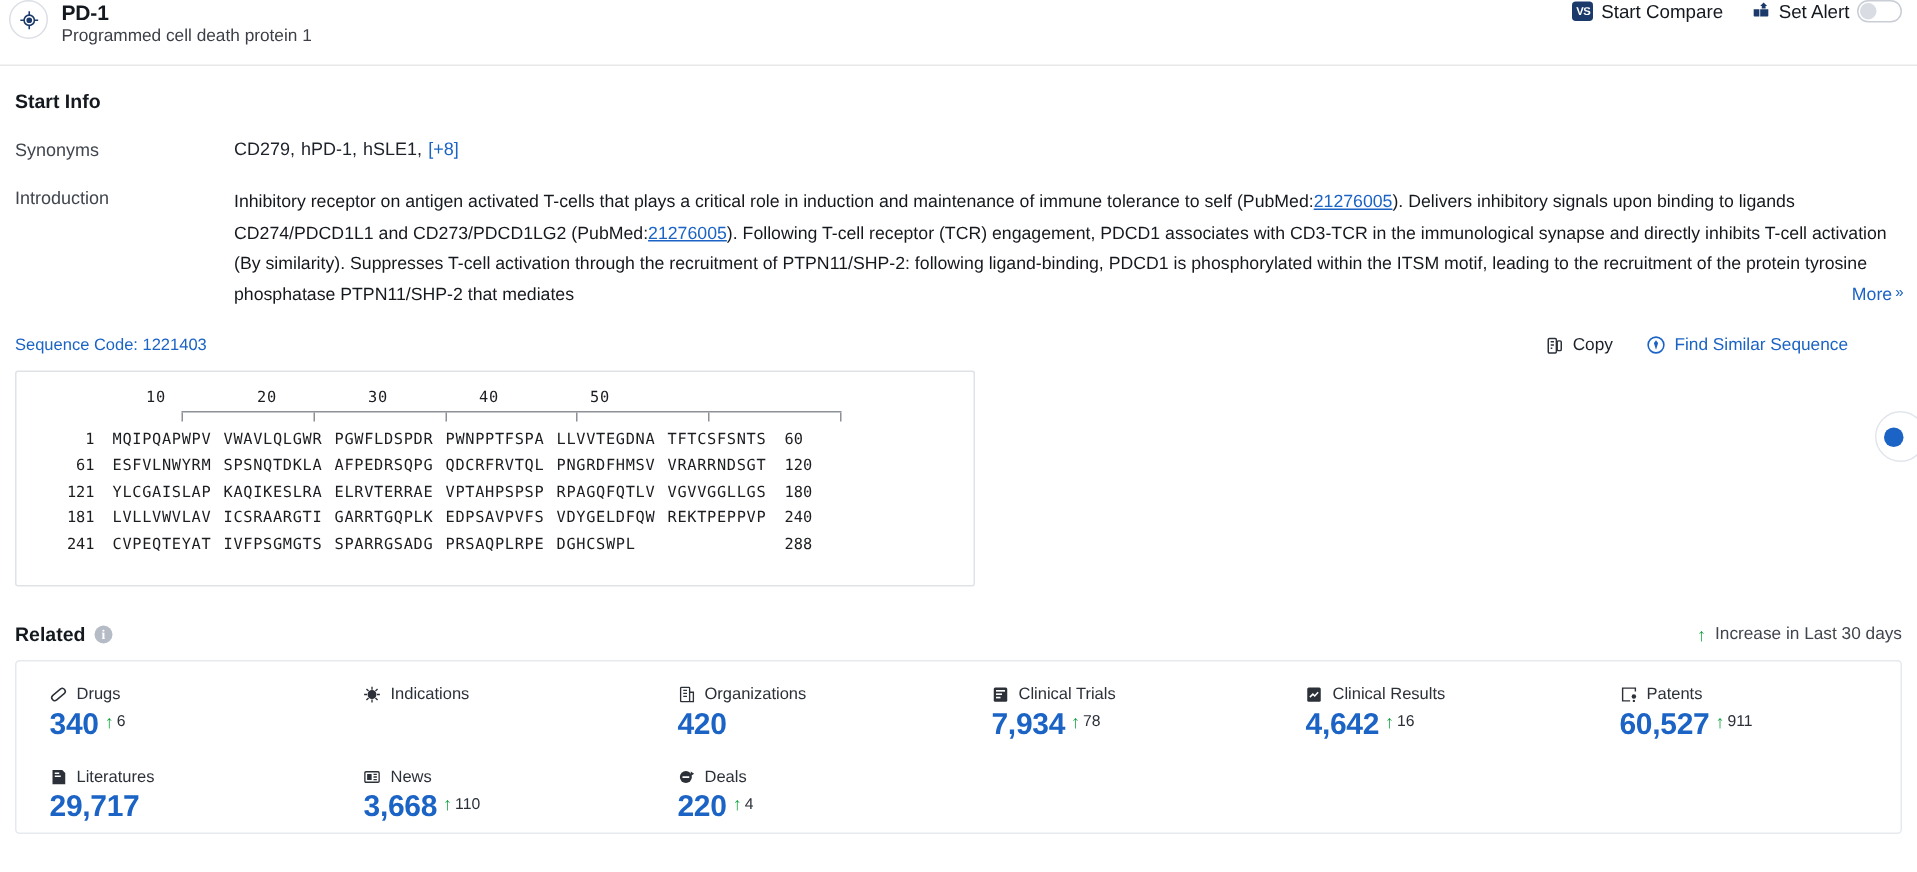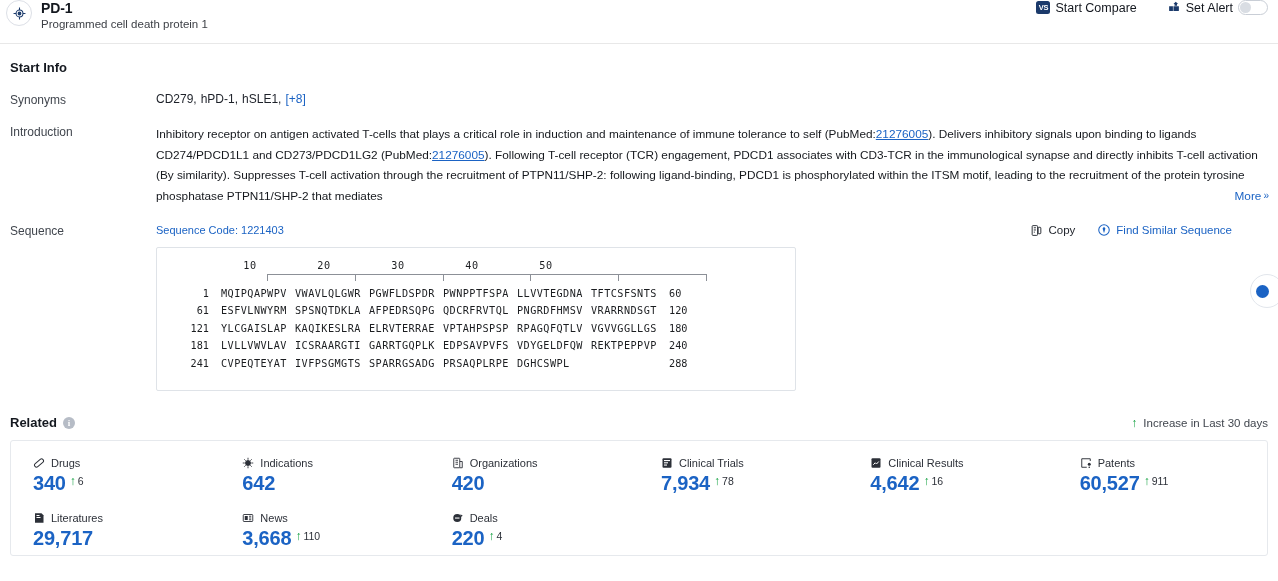--- a/index.html
+++ b/index.html
@@ -22,21 +22,21 @@
   }
   .logo-circle {
     width:26px; height:26px; border-radius:50%;
     border:1px solid #dcdfe6;
     display:flex; align-items:center; justify-content:center;
     margin-right:9px; flex:none;
   }
   .title-wrap { display:flex; flex-direction:column; justify-content:center; line-height:1.15; }
   .title-main { font-size:14px; font-weight:bold; color:#14181f; letter-spacing:-0.1px; }
   .title-sub { font-size:11.5px; color:#3c3f45; margin-top:2px; }
-  .header-actions { margin-left:auto; display:flex; align-items:center; gap:30px; }
+  .header-actions { margin-left:auto; display:flex; align-items:center; gap:18px; }
   .hdr-btn { display:flex; align-items:center; gap:5px; font-size:12.5px; color:#14181f; cursor:pointer; }
   .vs-badge {
     width:14px;height:13px;border-radius:2.5px;background:#1b3a6b;
     color:#fff;font-size:7.5px;font-weight:bold;line-height:13px;
     text-align:center;letter-spacing:-0.3px;flex:none;
   }
   .toggle {
     width:30px;height:15px;border-radius:8px;background:#fff;
     border:1.4px solid #c9ced6;position:relative;flex:none;cursor:pointer;
   }
@@ -186,21 +186,20 @@
       <div class="intro"><span>Inhibitory receptor on antigen activated T-cells that plays a critical role in induction and maintenance of immune tolerance to self (PubMed:</span><span class="pm-link">21276005</span><span>). Delivers inhibitory signals upon binding to ligands CD274/PDCD1L1 and CD273/PDCD1LG2 (PubMed:</span><span class="pm-link">21276005</span><span>). Following T-cell receptor (TCR) engagement, PDCD1 associates with CD3-TCR in the immunological synapse and directly inhibits T-cell activation (By similarity). Suppresses T-cell activation through the recruitment of PTPN11/SHP-2: following ligand-binding, PDCD1 is phosphorylated within the ITSM motif, leading to the recruitment of the protein tyrosine phosphatase PTPN11/SHP-2 that mediates</span><span class="more-link">
             <span>More</span>
             <span class="dchev">»</span>
           </span>
         <div class="fab"></div>
       </div>
     </div>
   </div>
 
   <div class="row">
-    <div class="row-label">Sequence</div>
     <div class="row-value">
       <div class="seq-head">
         <span class="seq-code">Sequence Code: 1221403</span>
         <div class="seq-tools">
           <div class="seq-tool">
             <span>
               <svg width="13" height="13" viewBox="0 0 24 24" fill="none" stroke="#2c3038" stroke-width="1.8">
                 <rect x="4" y="3" width="10" height="18" rx="1.5"></rect>
                 <path d="M7 7h4M7 11h4M7 15h2"></path>
                   <rect x="15" y="6" width="5" height="12" rx="1.5"></rect>
@@ -341,23 +340,20 @@
     <div class="card">
       <div class="card-head">
         <span>
           <svg width="12" height="12" viewBox="0 0 24 24" fill="none" stroke="#2c3038" stroke-width="1.8">
             <circle cx="12" cy="12" r="5" fill="#2c3038"></circle>
             <path d="M12 1.5v4M12 18.5v4M1.5 12h4M18.5 12h4M4.6 4.6l2.8 2.8M16.6 16.6l2.8 2.8M19.4 4.6l-2.8 2.8M7.4 16.6l-2.8 2.8"></path>
           </svg>
         </span>
         <span>Indications</span>
       </div>
-      <div class="card-val">
-        <span class="card-num">642</span>
-      </div>
     </div>
 
     <div class="card">
       <div class="card-head">
         <span>
           <svg width="12" height="12" viewBox="0 0 24 24" fill="none" stroke="#2c3038" stroke-width="1.8">
             <rect x="3.5" y="2.5" width="12" height="19" rx="1"></rect>
             <path d="M15.5 9h5v12.5h-5"></path>
             <path d="M7 6.5h5M7 10.5h5M7 14.5h5"></path>
           </svg>

